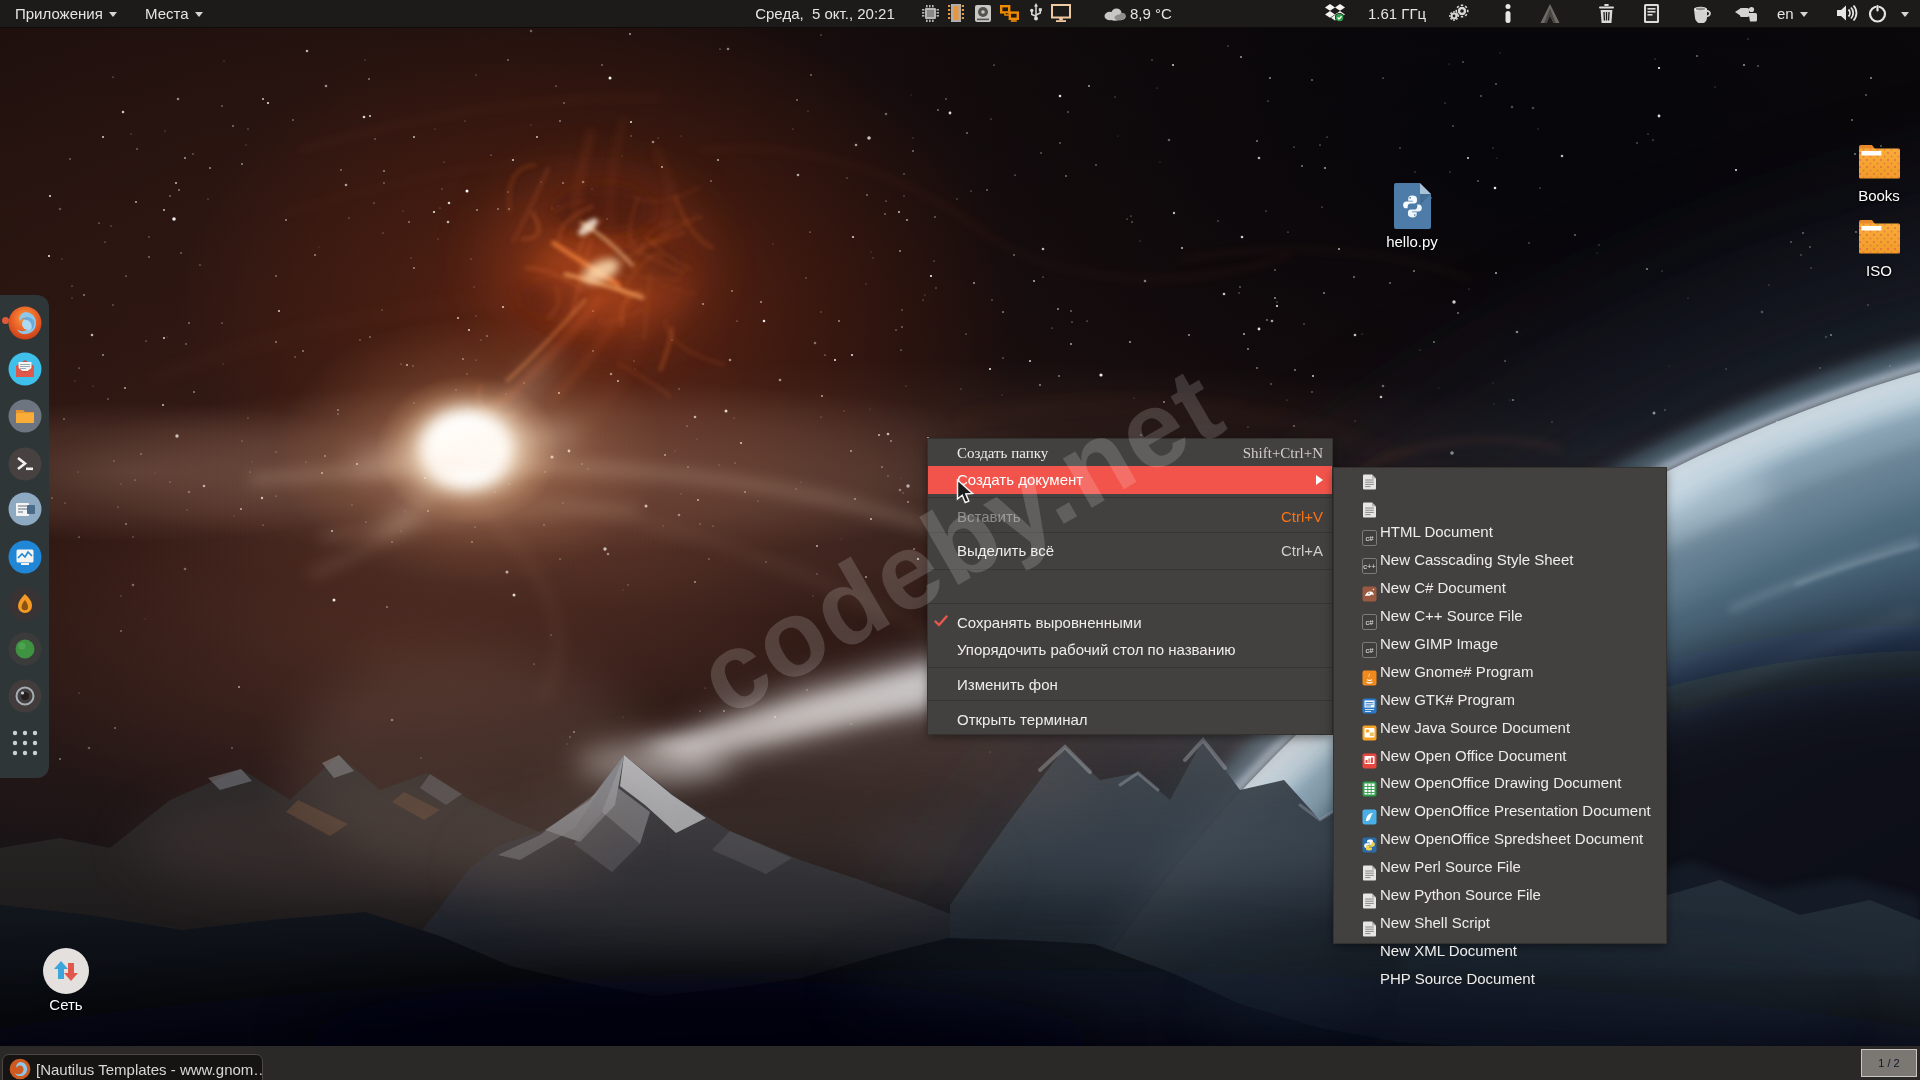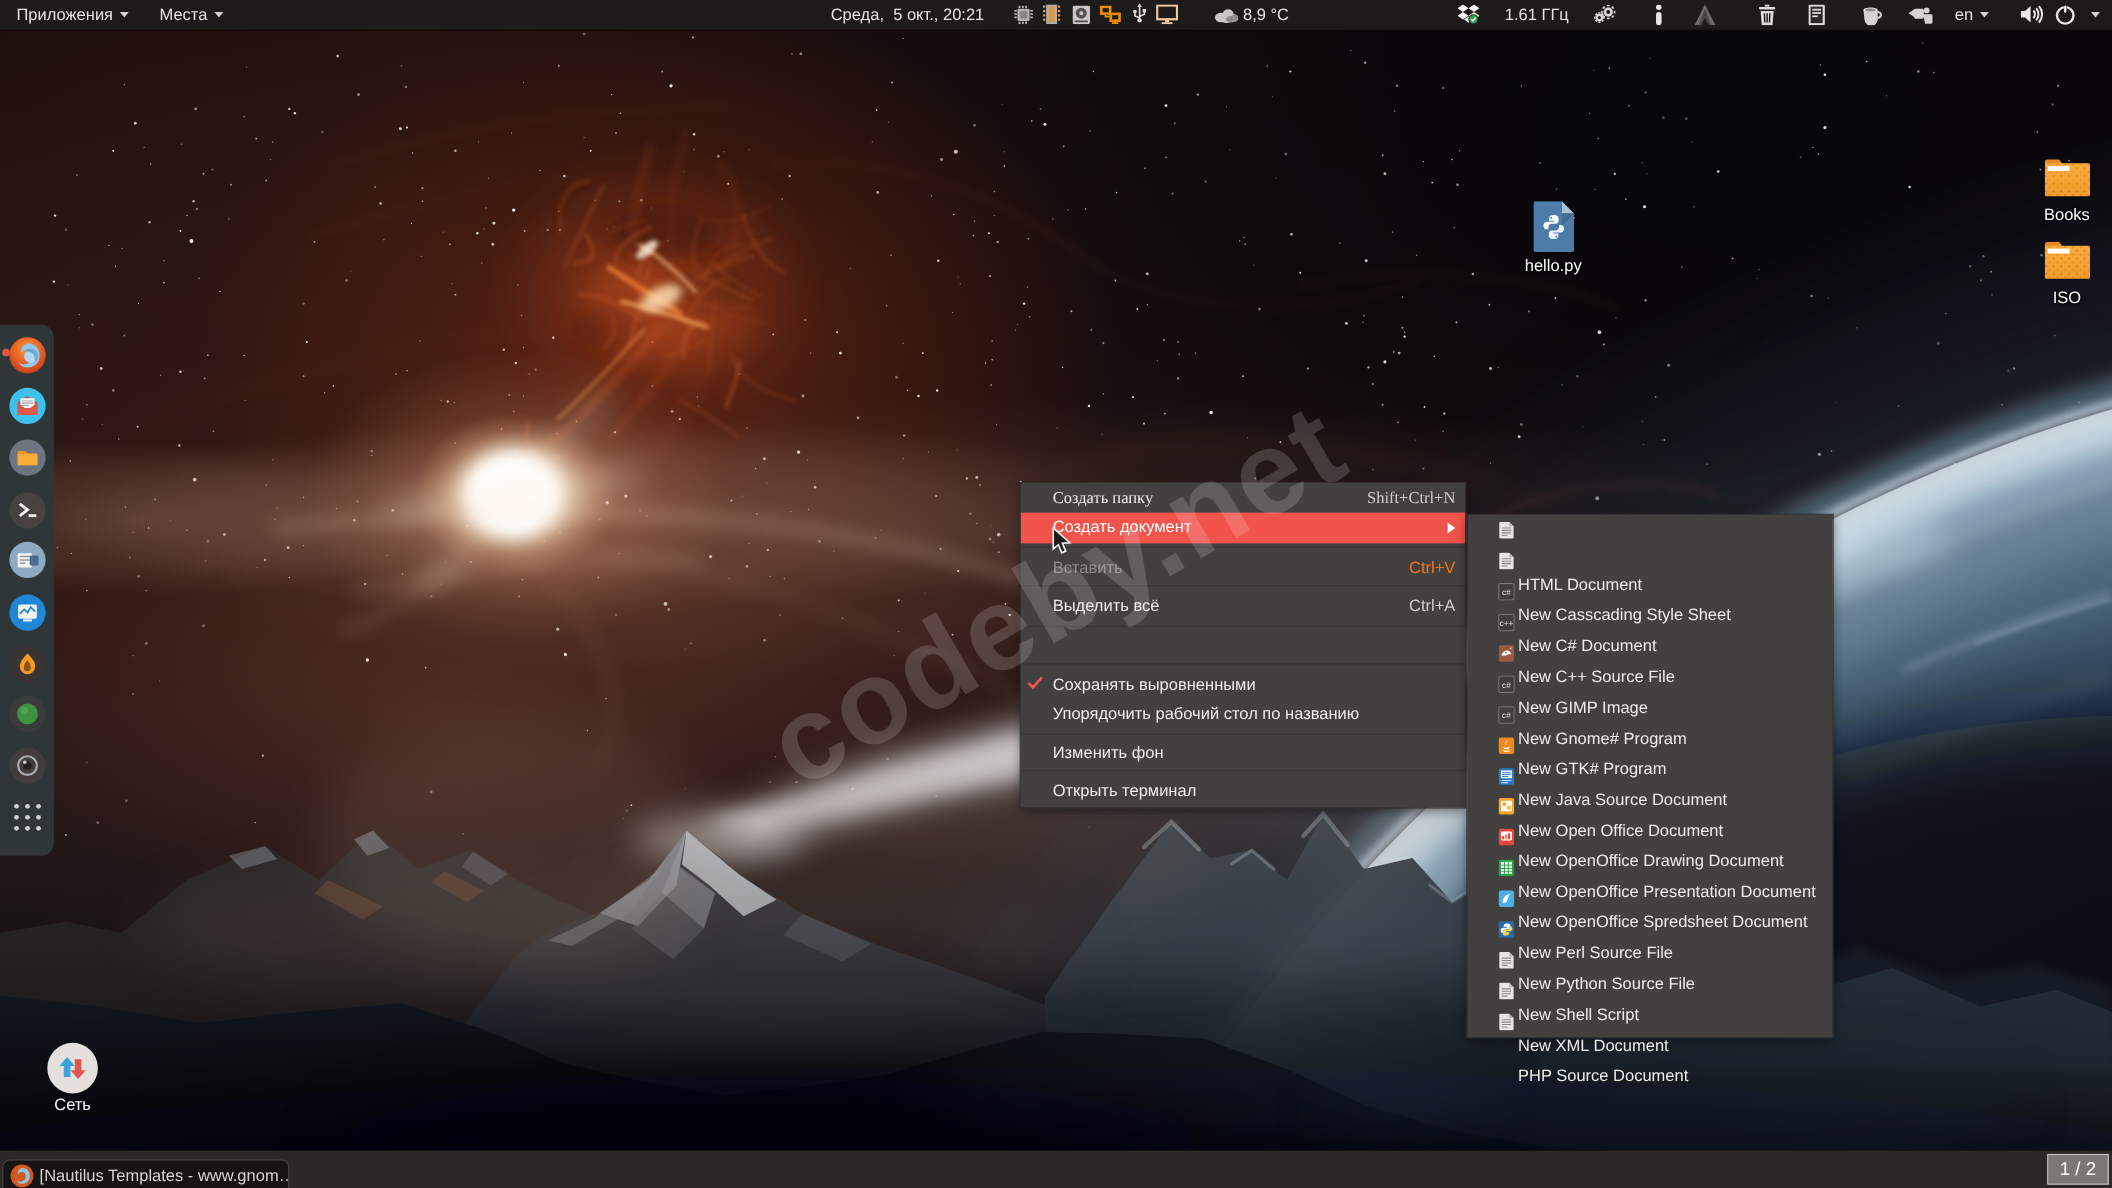--- a/index.html
+++ b/index.html
@@ -15,21 +15,21 @@
 #menu .sc{position:absolute;right:9px;color:#d0cecb;}
 #menu .dis{color:#8e8c88;}
 #menu .dis2{color:#f97316;}
 #menu .sep{position:absolute;left:0;width:404px;height:1px;background:#383634;}
 #submenu{position:absolute;left:1334px;top:468px;width:332px;height:475px;background:#43413f;outline:1px solid #34322f;box-shadow:0 3px 10px rgba(0,0,0,0.5);font-size:15px;color:#eeedeb;}
 #submenu .si{position:absolute;left:0;width:332px;height:28px;line-height:28px;}
 #submenu .si .tx{position:absolute;left:46px;top:16px;margin-top:34px;}
 #submenu .si svg{position:absolute;left:28px;top:6px;}
 #taskbar{position:absolute;left:0;top:1046px;width:1920px;height:34px;background:#2b2927;}
 #task1{position:absolute;left:2px;top:1054px;width:259px;height:30px;background:#161413;border:1px solid #4a4744;border-radius:7px;color:#d8d6d3;font-size:15px;line-height:26px;white-space:nowrap;overflow:hidden;}
-#pager{position:absolute;left:1861px;top:1049px;width:54px;height:26px;background:#7b7773;border:1px solid #c9c7c4;color:#ffffff;font-size:17px;text-align:center;line-height:26px;}
+#pager{position:absolute;left:1861px;top:1049px;width:54px;height:26px;background:#7b7773;border:1px solid #c9c7c4;color:#0f172a;font-size:11px;text-align:center;line-height:26px;}
 #wmark{position:absolute;left:460px;top:478px;width:1000px;text-align:center;font-size:108px;font-weight:bold;color:rgba(255,255,255,0.16);transform:rotate(-30deg);letter-spacing:2px;z-index:60;pointer-events:none;}
 .dlabel{position:absolute;color:#fff;font-size:15px;text-align:center;text-shadow:0 1px 2px #000,0 0 3px #000;}
 </style></head>
 <body>
 
 <svg id="wall" width="1920" height="1080" viewBox="0 0 1920 1080" preserveAspectRatio="none">
 <defs>
  <linearGradient id="base" x1="0" y1="0" x2="0" y2="1">
   <stop offset="0" stop-color="#140b0a"></stop>
         <stop offset="0.30" stop-color="#1e100e"></stop>

